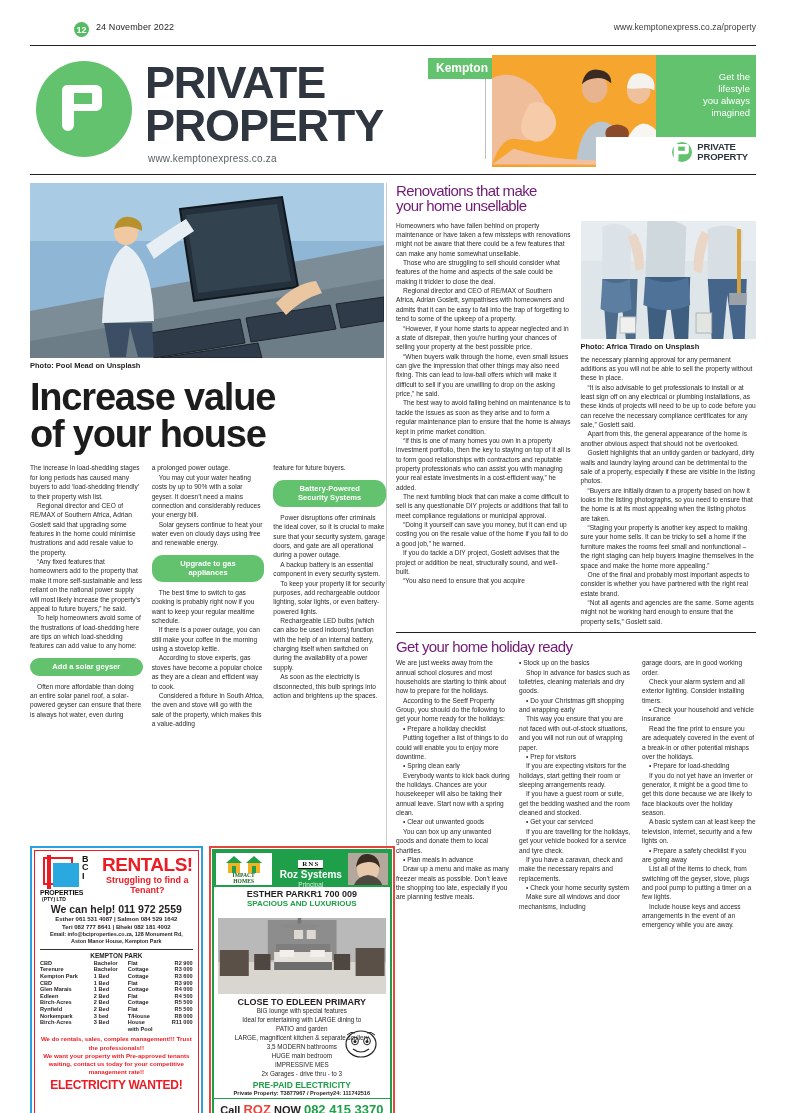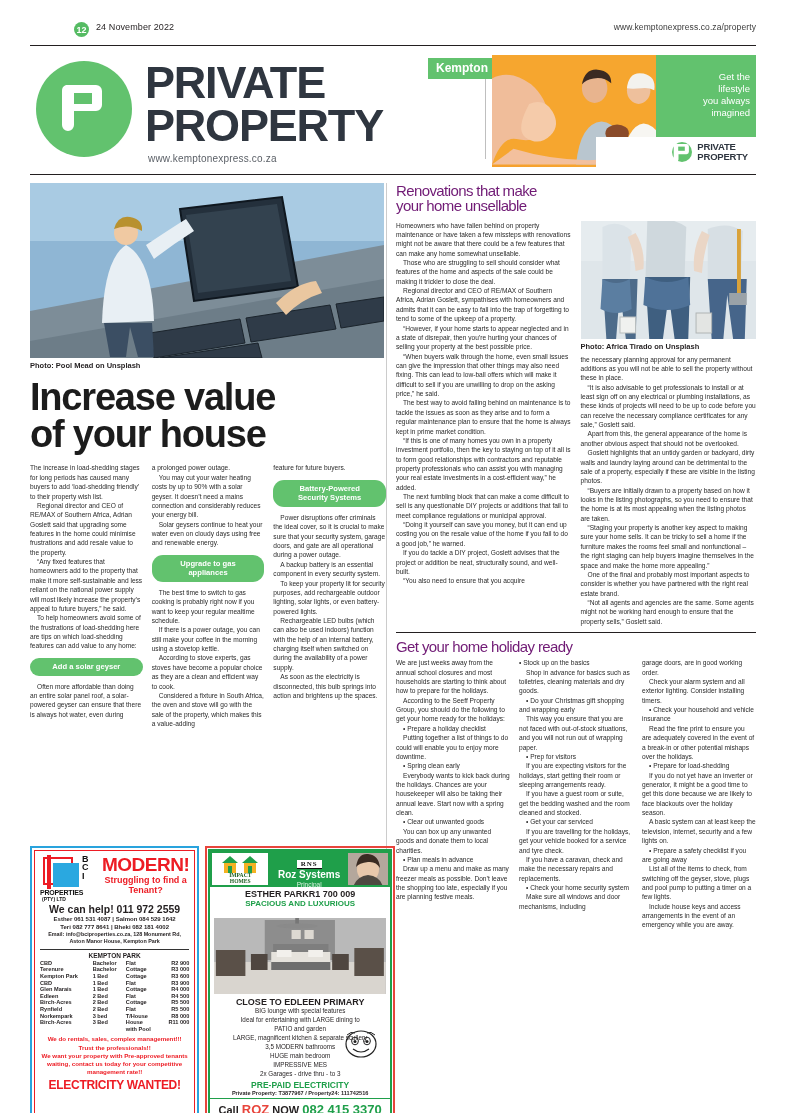--- a/index.html
+++ b/index.html
@@ -434,21 +434,21 @@
             <div class="bci-sq-red"></div>
             <div class="bci-sq-blue"></div>
             <div class="bci-bar"></div>
             <div class="bci-letters" style="white-space:pre-line">B
 C
 I</div>
             <div class="bci-props">PROPERTIES</div>
             <div class="bci-pty">(PTY) LTD</div>
           </div>
           <div class="bci-rentals">
-            <div class="bci-rent-t">MODERN!</div>
+            <div class="bci-rent-t">RENTALS!</div>
             <div class="bci-rent-s" style="white-space:pre-line">Struggling to find a
 Tenant?</div>
           </div>
         </div>
         <div class="bci-help">We can help! 011 972 2559</div>
         <div class="bci-ph">Esther 061 531 4087 | Salmon 084 529 1642</div>
         <div class="bci-ph">Teri 082 777 8641 | Bheki 082 181 4002</div>
         <div class="bci-em">Email: info@bciproperties.co.za, 128 Monument Rd,</div>
         <div class="bci-em">Aston Manor House, Kempton Park</div>
         <div class="bci-hr"></div>

